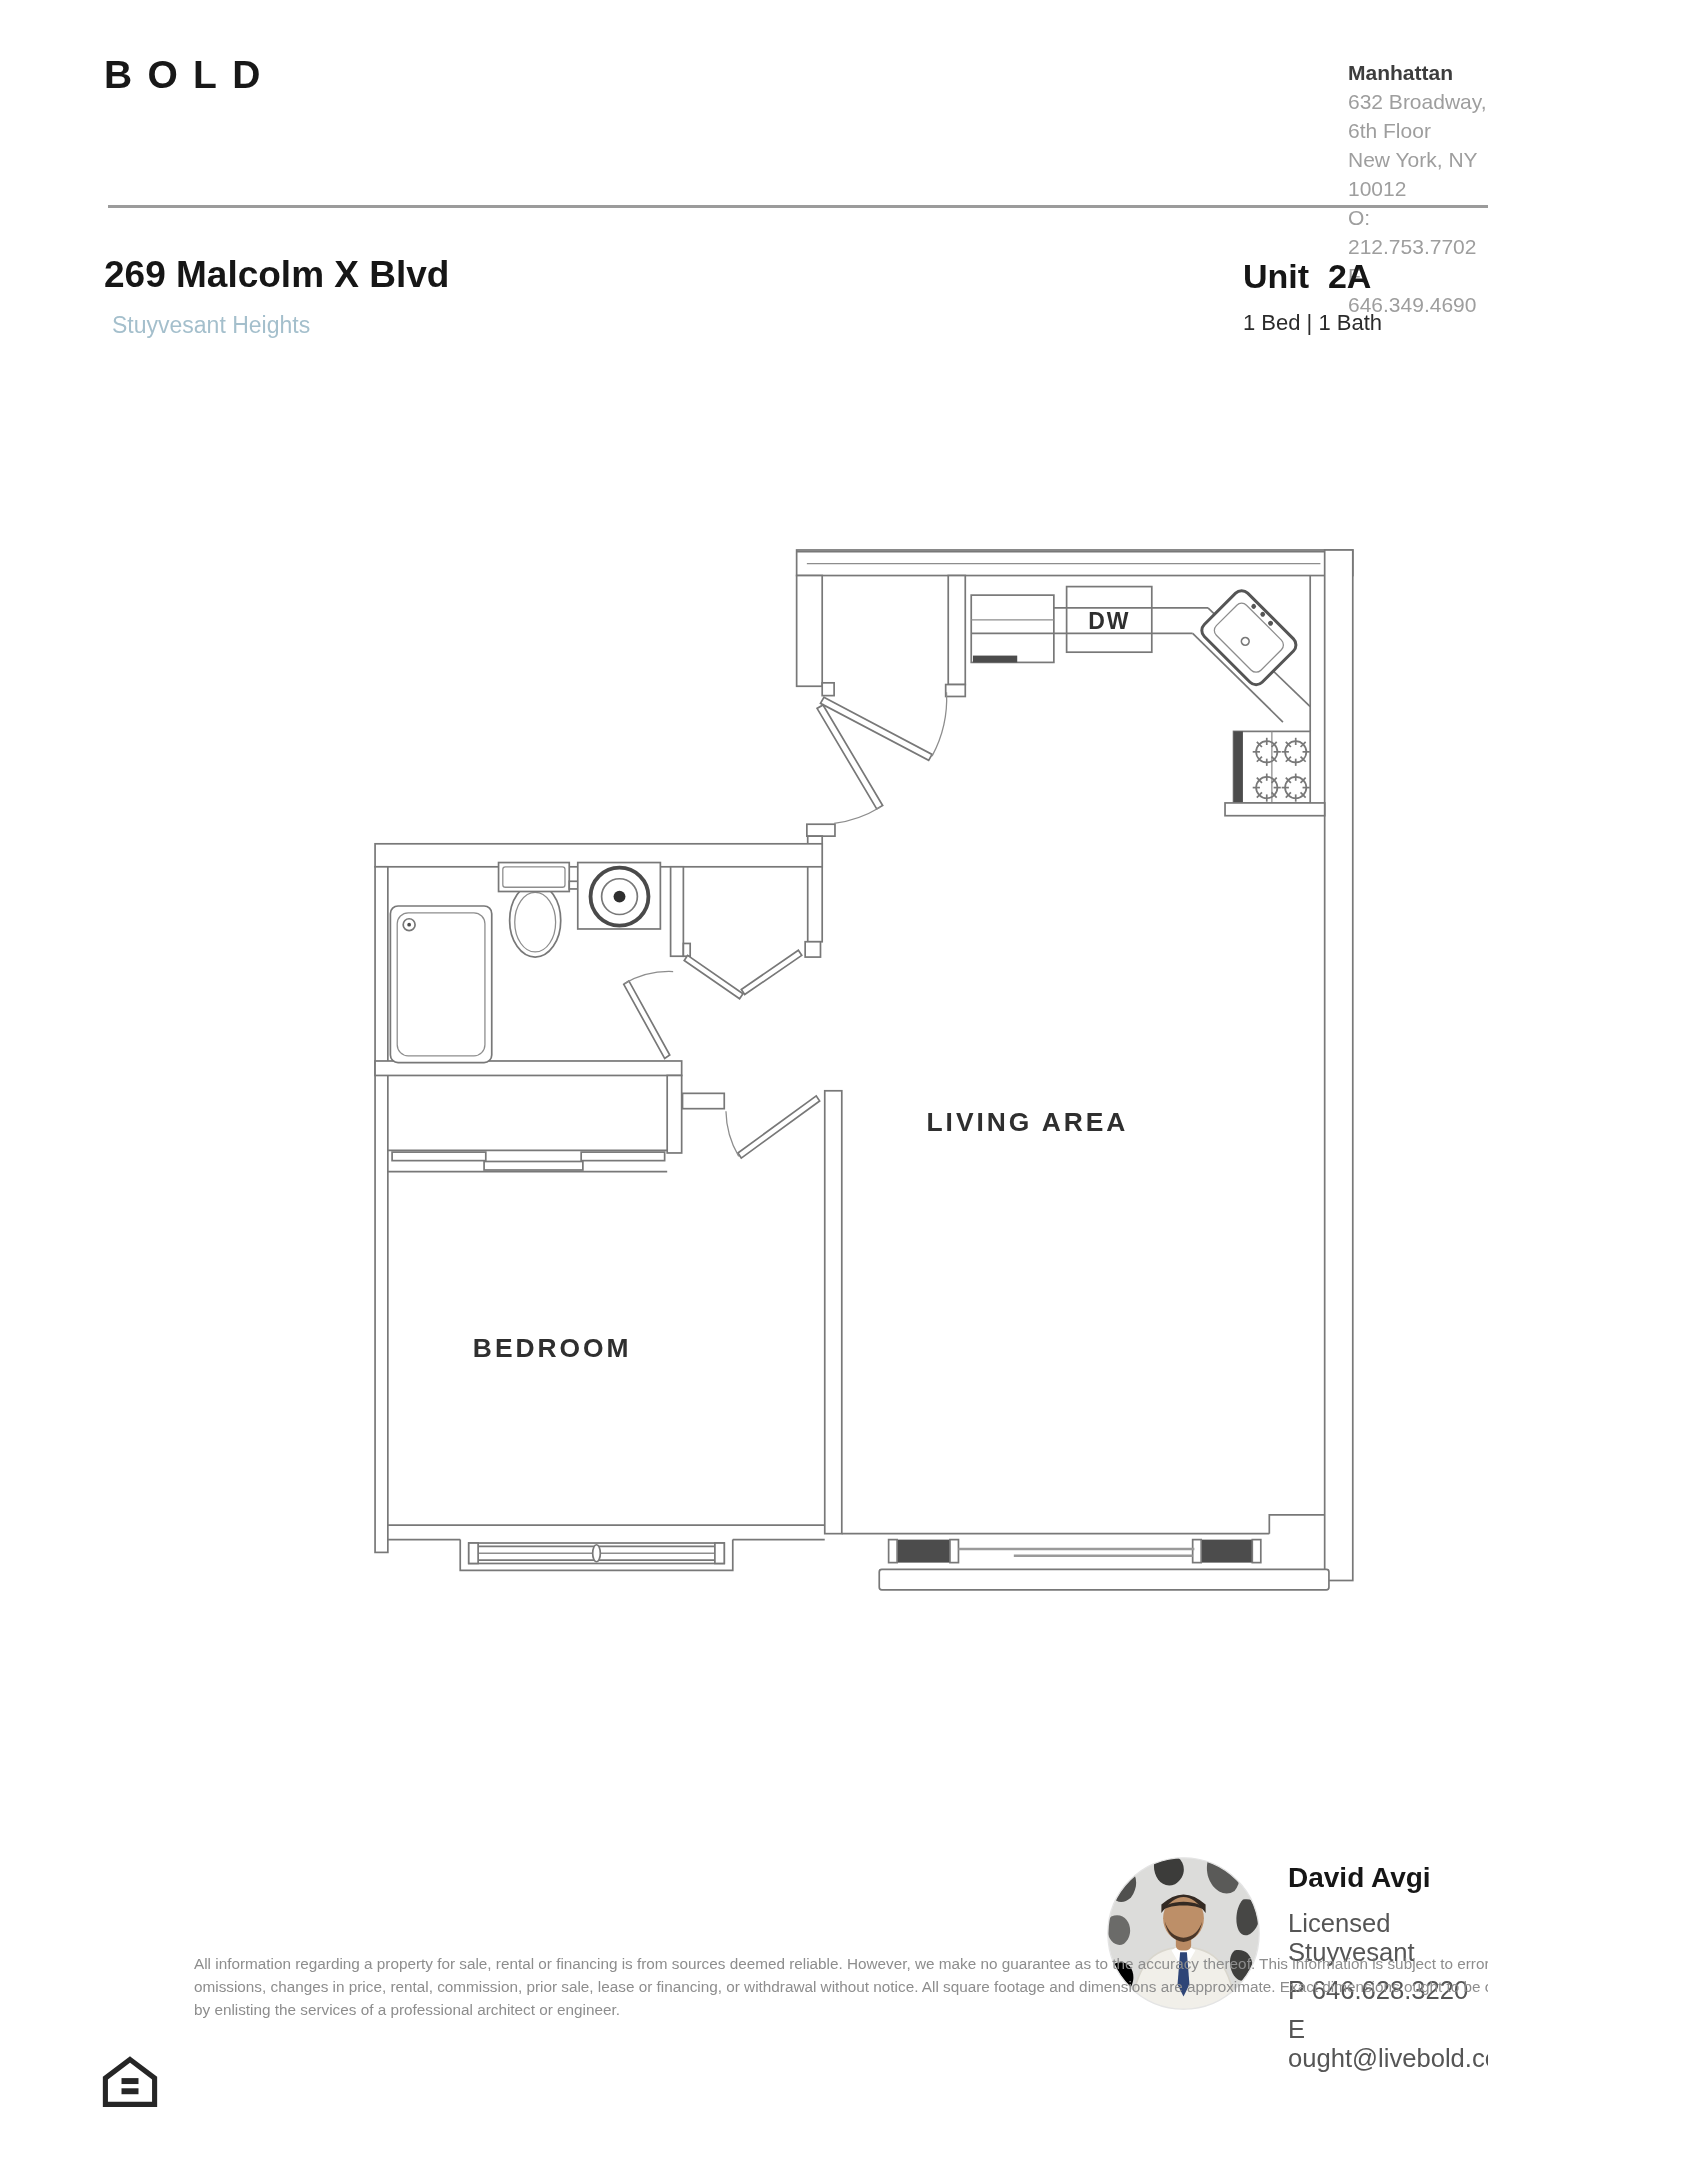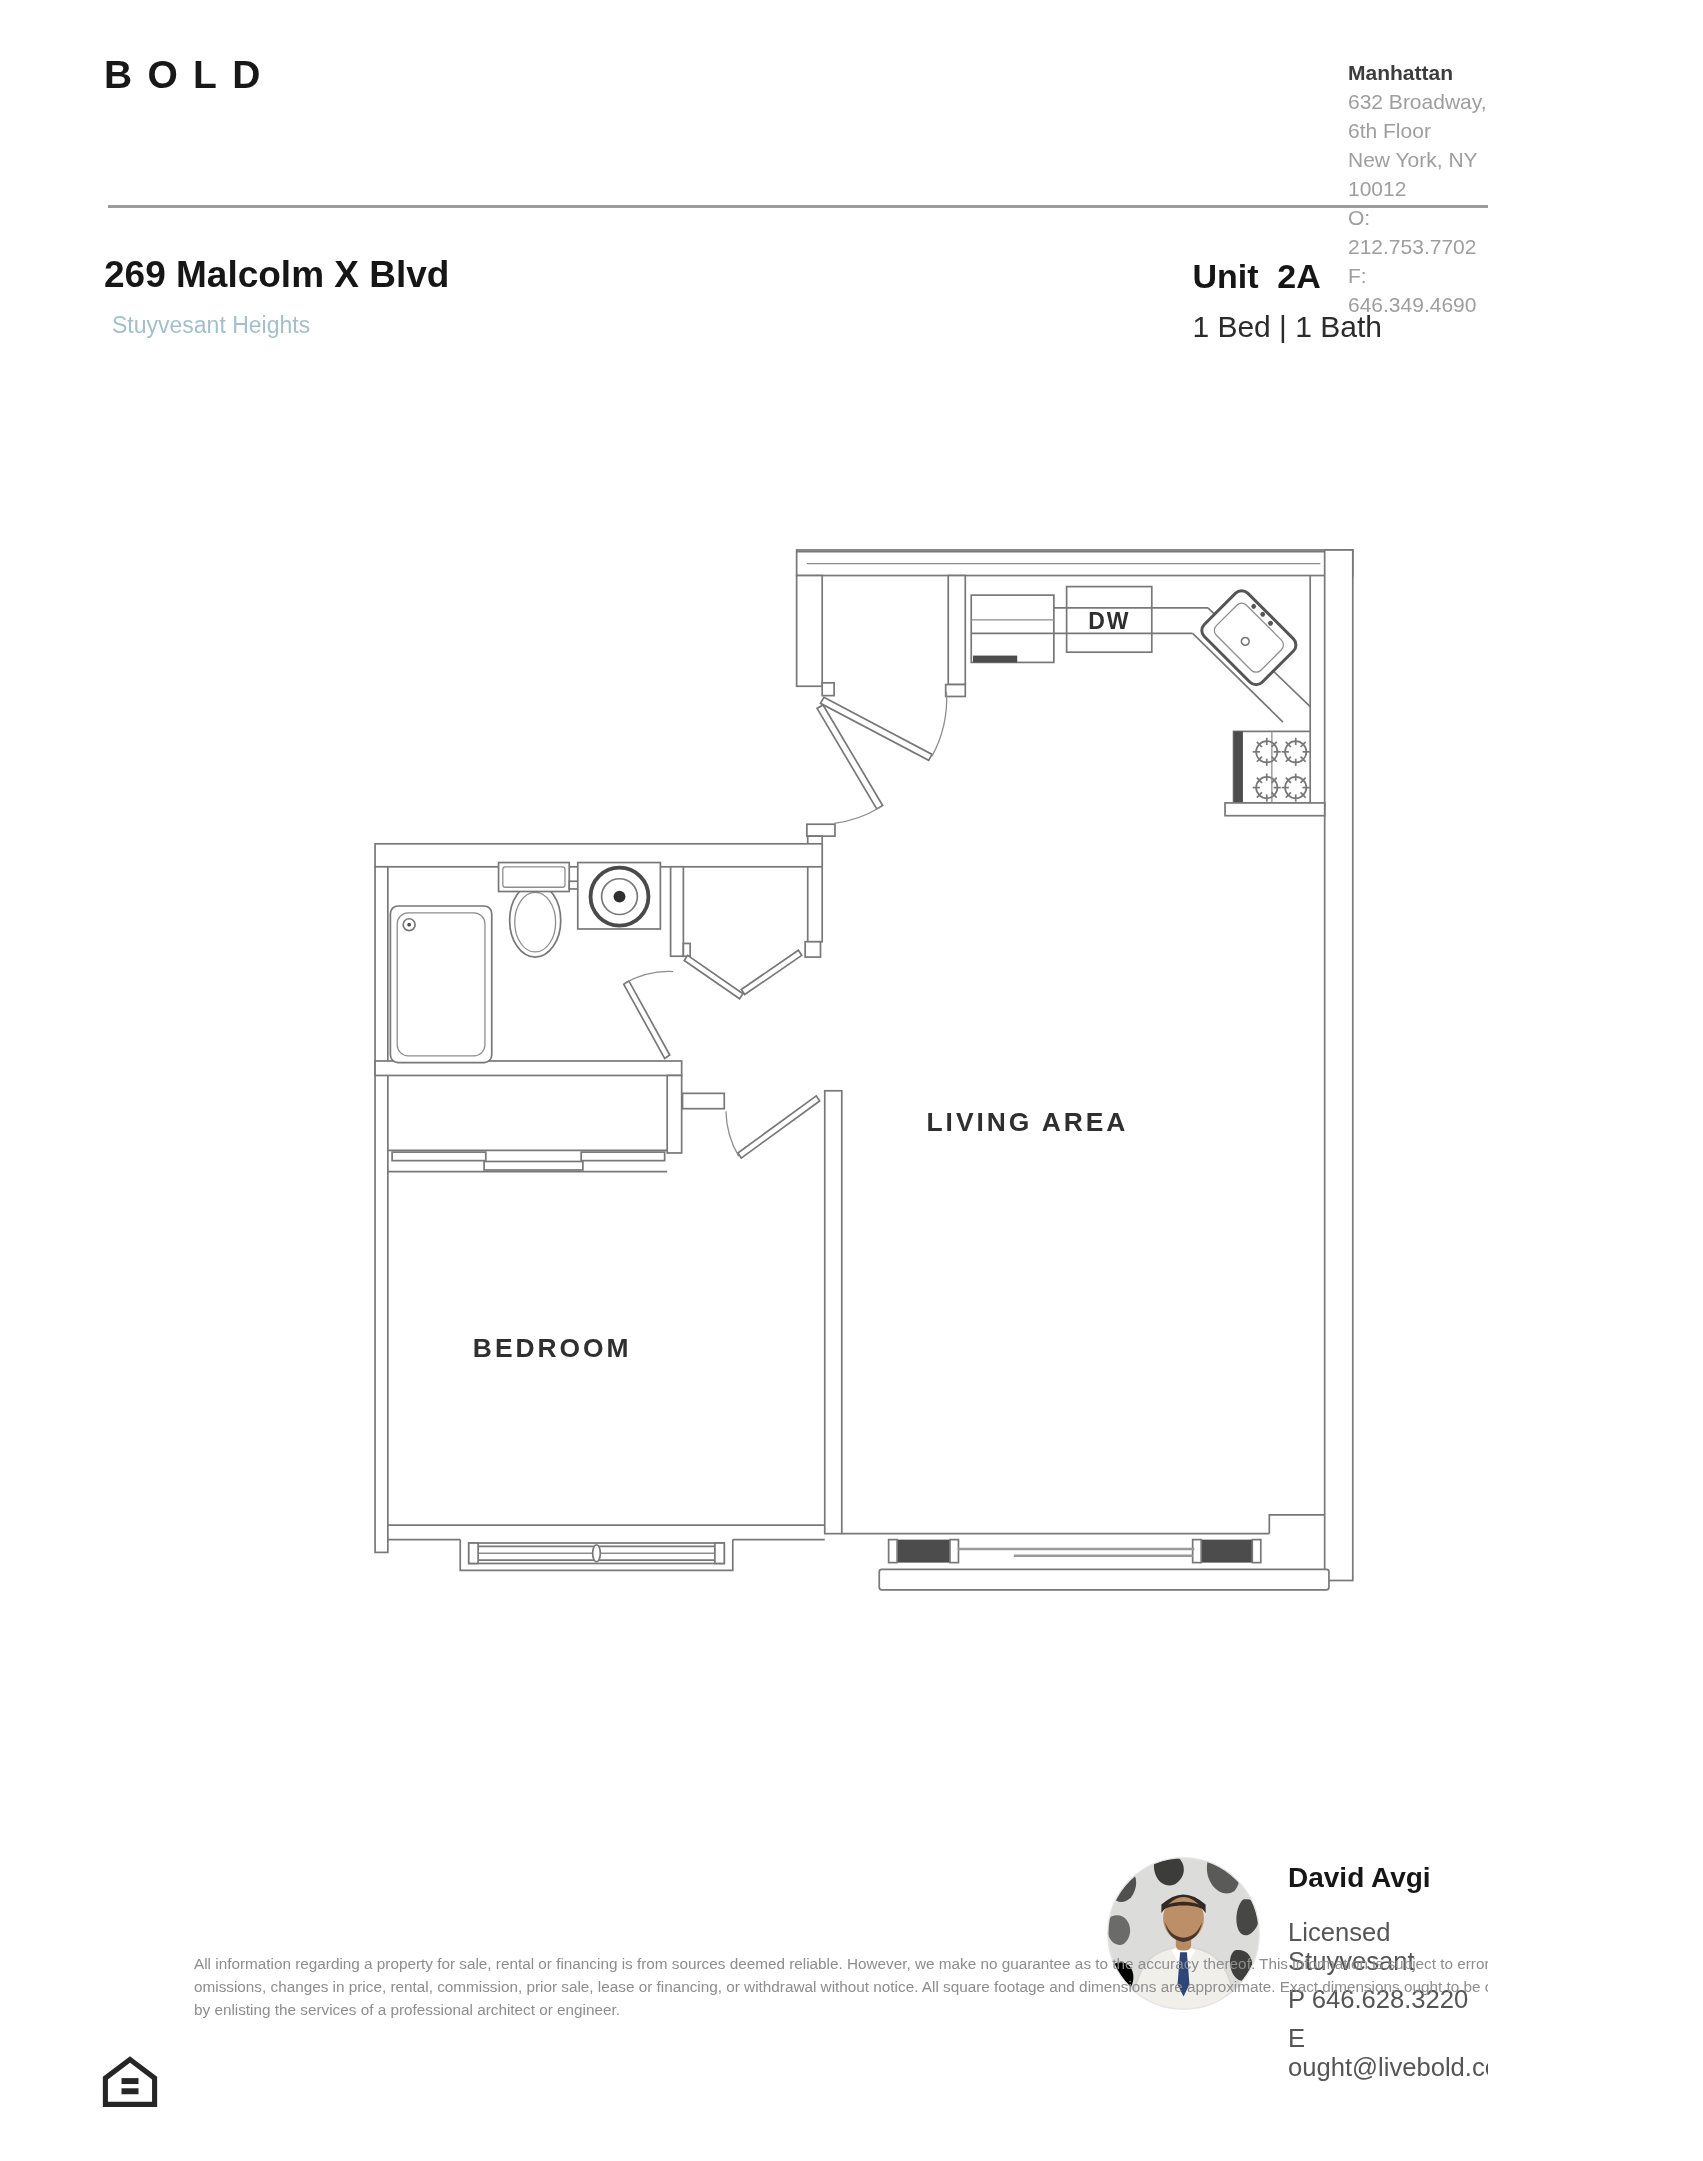--- a/index.html
+++ b/index.html
@@ -9,35 +9,35 @@
   .logo{position:absolute;left:104px;top:53px;font-size:39px;font-weight:bold;
         letter-spacing:15.3px;color:#181818;}
   .office{position:absolute;left:1348px;top:44px;font-size:21px;line-height:29px;color:#9e9e9e;}
   .office .region{font-weight:bold;color:#3d3d3d;margin-top:14px;}
   .divider{position:absolute;left:108px;top:205px;width:1490px;height:2.6px;background:#9b9b9b;}
   
   .address{position:absolute;left:104px;top:254px;font-size:37px;font-weight:bold;color:#161616;}
   .neighborhood{position:absolute;left:112px;top:312px;font-size:23px;color:#a4bfcc;}
   .unitblock{position:absolute;right:106px;top:257px;text-align:left;}
   .unitlabel{font-size:34px;font-weight:bold;white-space:pre;color:#161616;}
-  .bedsbaths{font-size:30px;margin-top:13.6px;white-space:pre;color:#2b2b2b;}
+  .bedsbaths{font-size:22px;margin-top:13.6px;white-space:pre;color:#2b2b2b;}
   
   .fp{position:absolute;left:341px;top:537px;width:1022px;height:1065px;}
   .fp .w{fill:#ffffff;stroke:#787878;stroke-width:2;}
   .fp .ln{stroke:#787878;stroke-width:2;fill:none;}
   .fp .thin{stroke:#8d8d8d;stroke-width:1.5;fill:none;}
   .fp .dk{fill:#4c4c4c;stroke:none;}
   .fp .rail{stroke:#9a9a9a;stroke-width:3;fill:none;}
   .fp text{font-family:"Liberation Sans", sans-serif;font-weight:bold;fill:#2f2f2f;}
   .fp .roomlabel{font-size:31px;letter-spacing:3.5px;}
   .fp .dwlabel{font-size:27px;letter-spacing:2px;}
   
   .agent-photo{position:absolute;left:1107px;top:1857px;width:153px;height:153px;}
   .agent-info{position:absolute;left:1288px;top:1862px;}
-  .agent-name{font-size:28px;font-weight:bold;color:#161616;margin-bottom:24px;}
+  .agent-name{font-size:28px;font-weight:bold;color:#161616;margin-bottom:15px;}
   .agent-line{font-size:25.6px;color:#555555;margin-bottom:9.4px;}
   
   .eh-icon{position:absolute;left:102px;top:2056px;width:56px;height:51px;}
   .disclaimer{position:absolute;left:194px;top:1952px;width:1363px;
               font-size:15.3px;line-height:23px;color:#8d8d8d;}
 </style>
 </head>
 <body>
 
 <div class="page">

